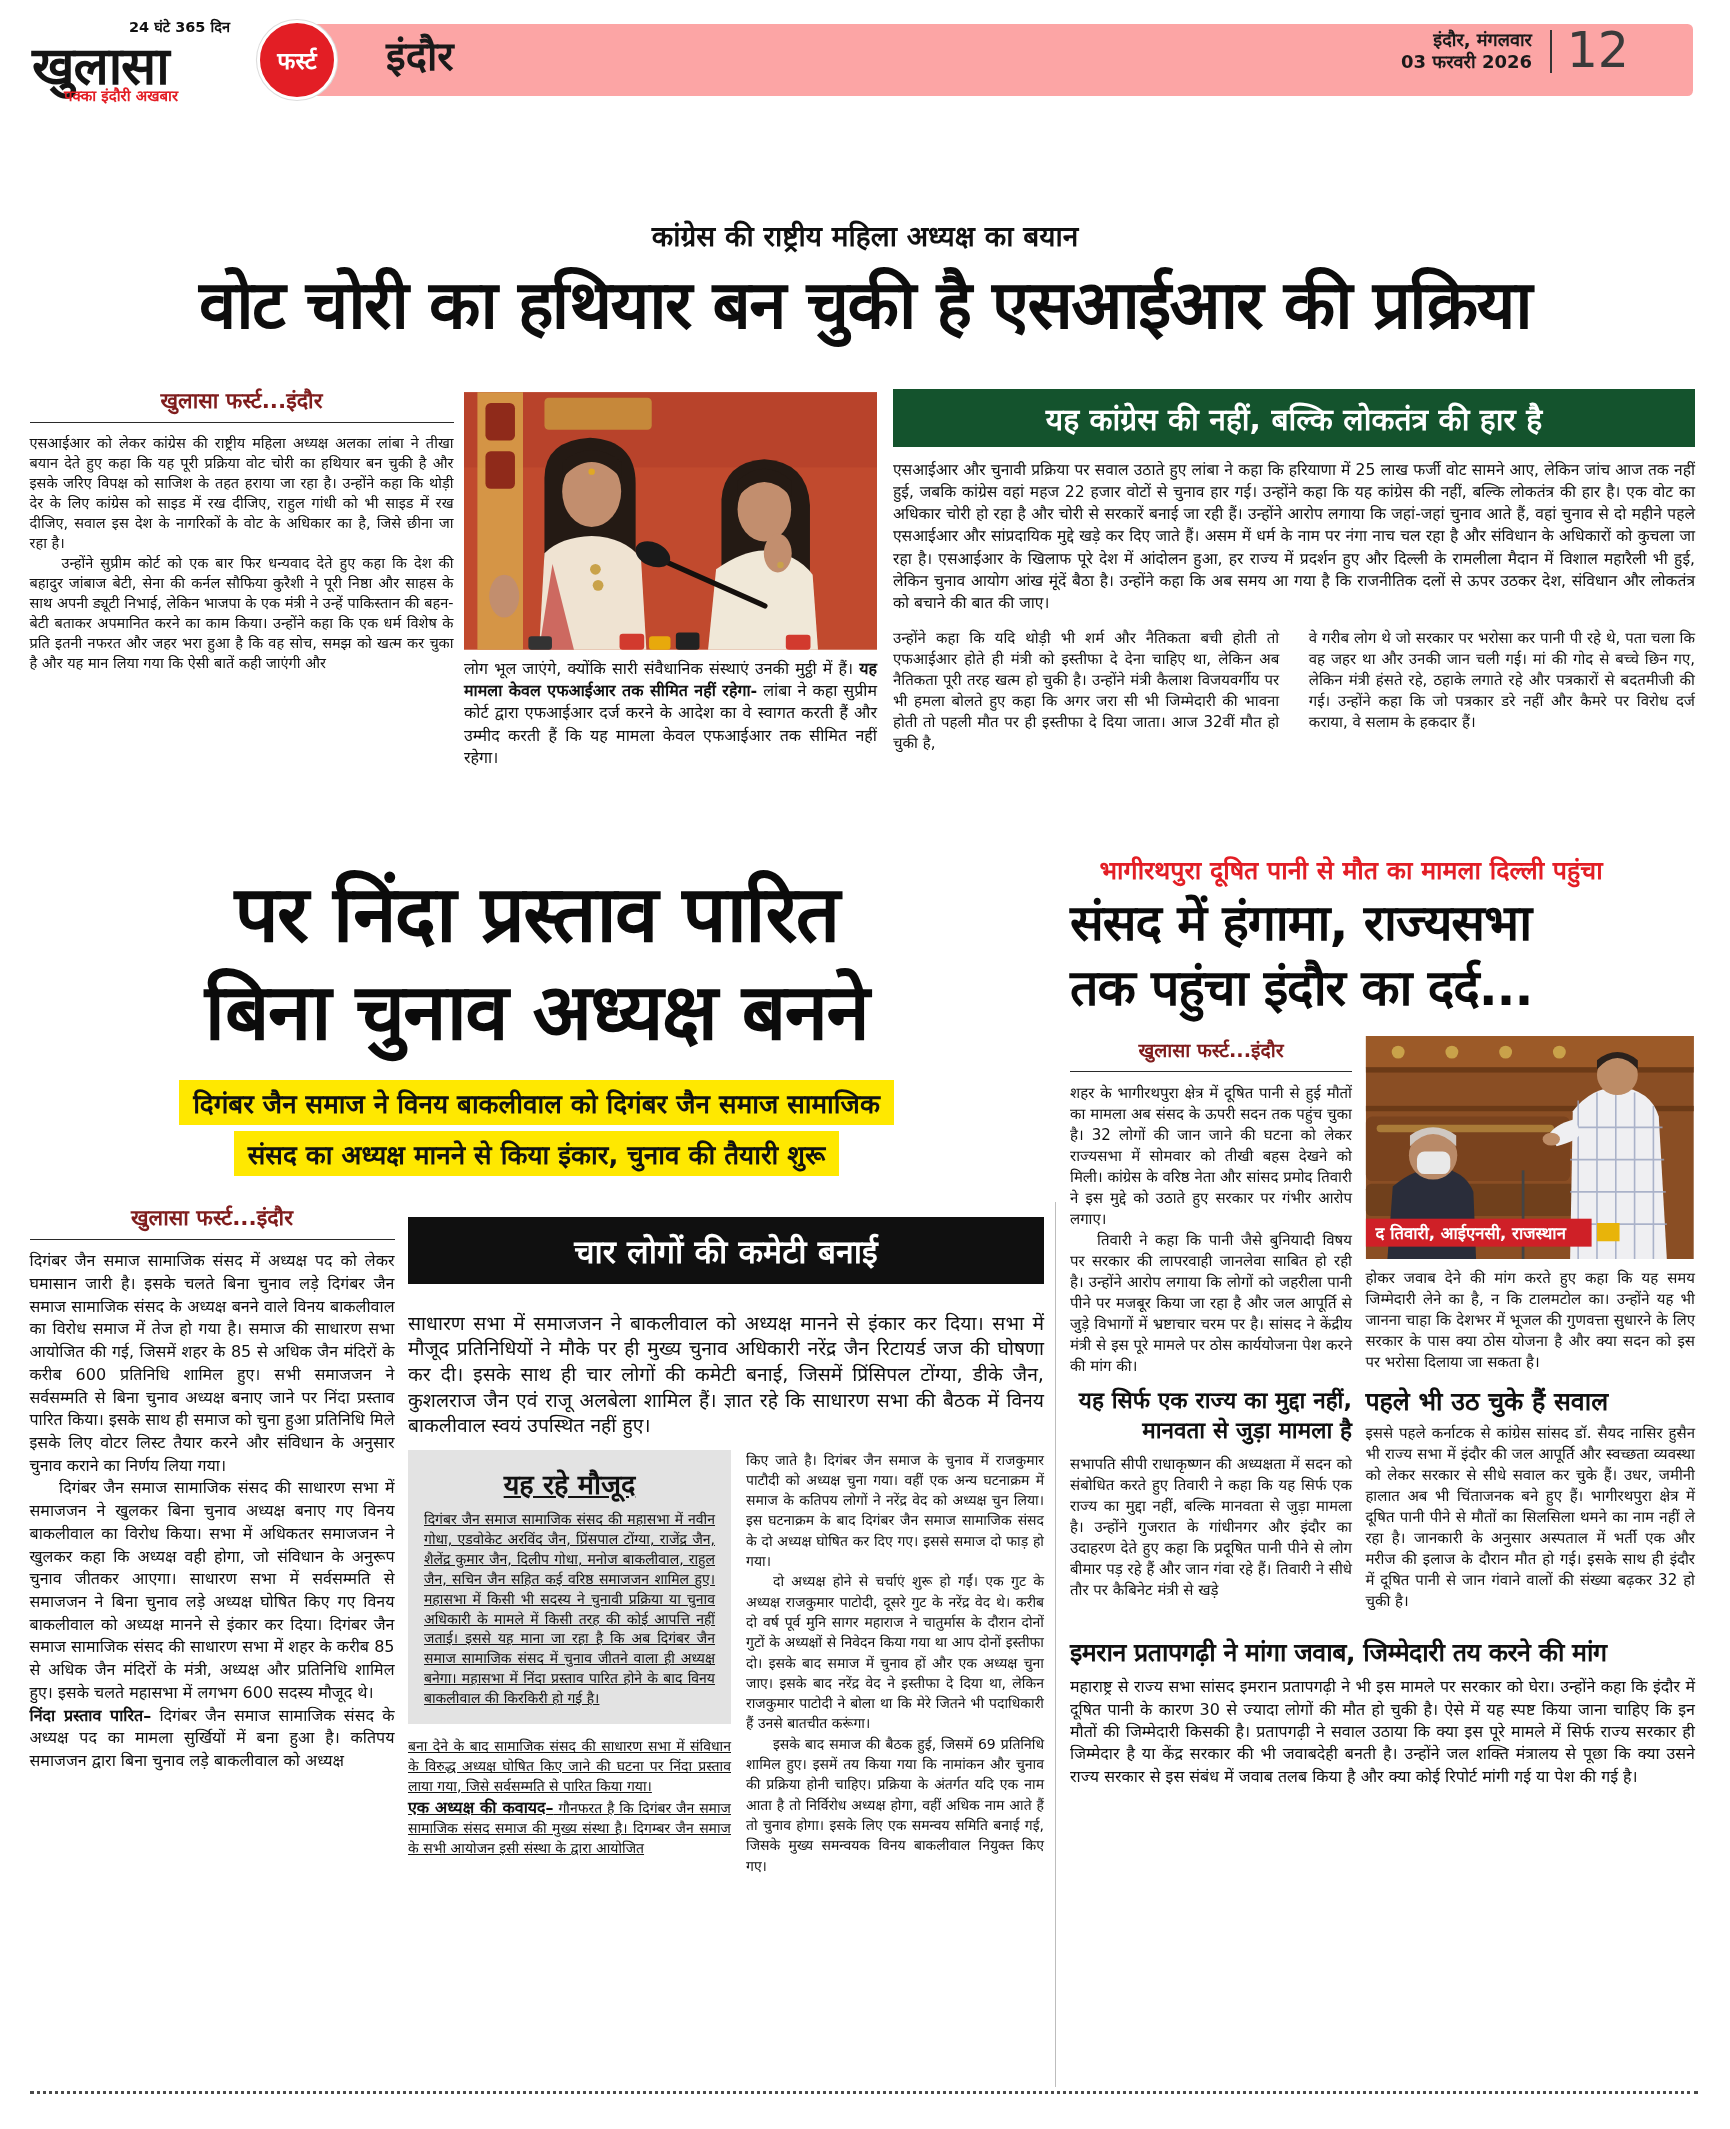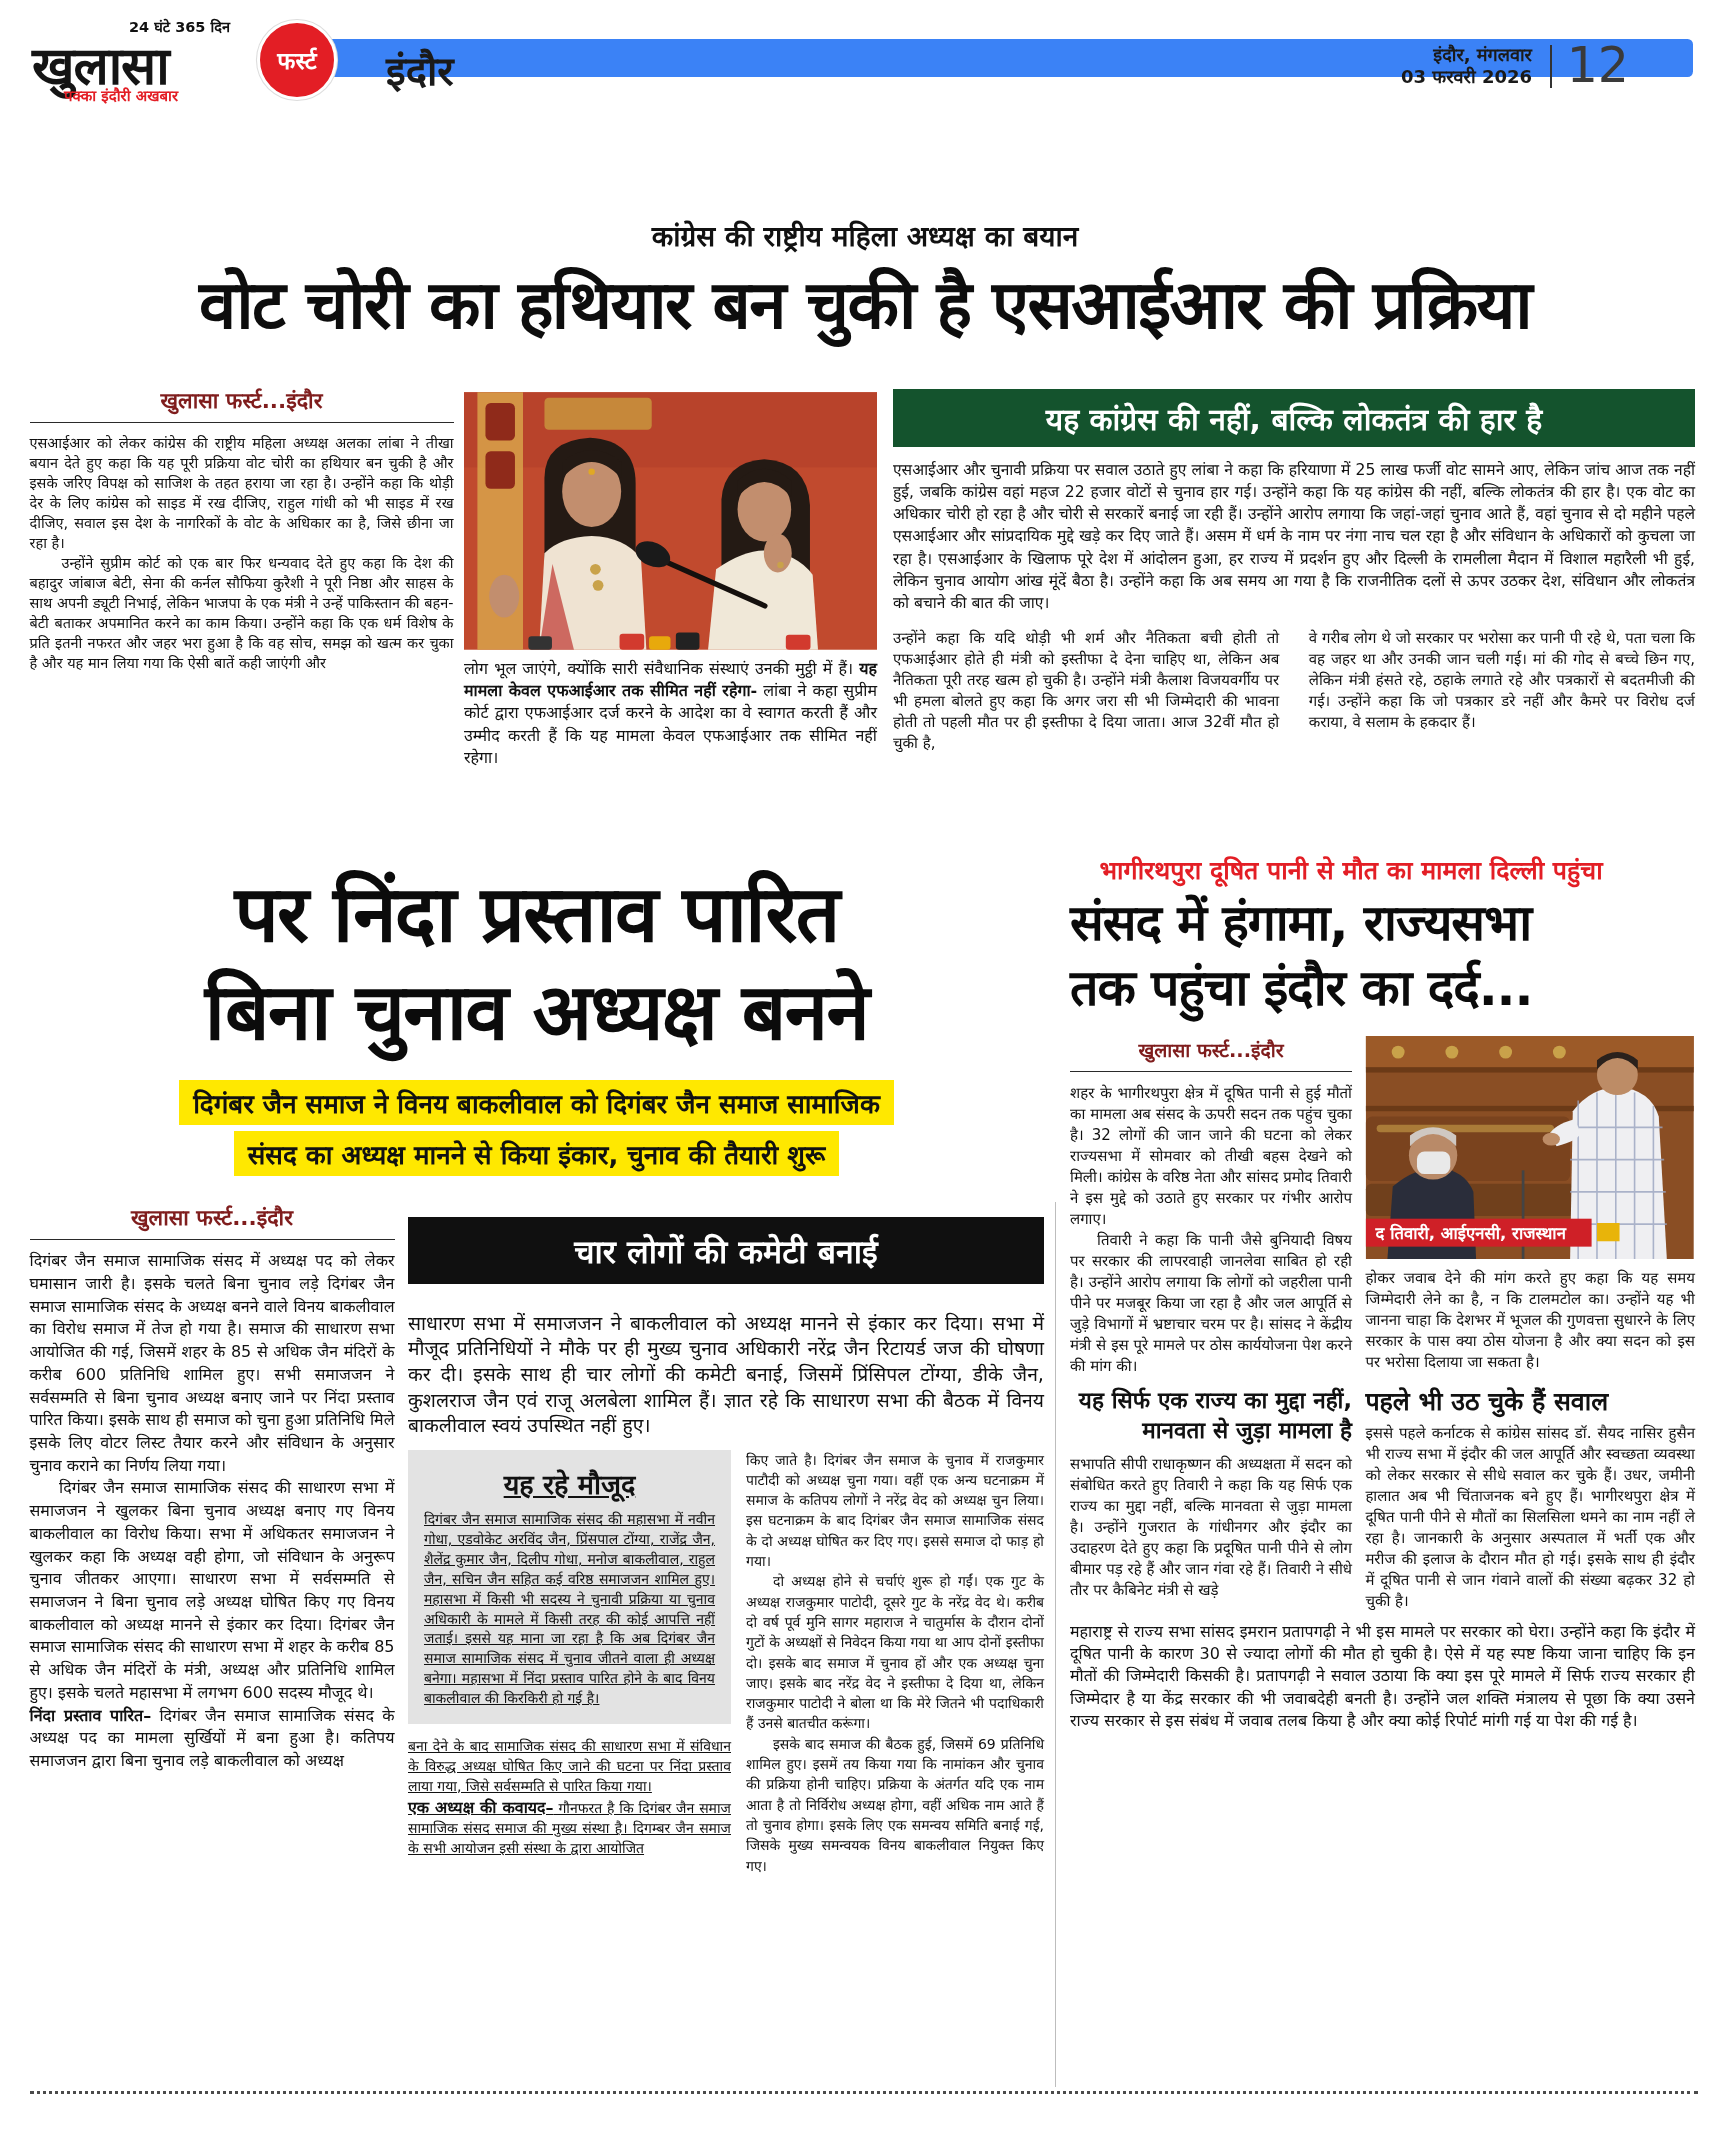--- a/index.html
+++ b/index.html
@@ -1,22 +1,22 @@
 <!DOCTYPE html>
 <html style="font-size:8.6px"><head>
 <meta charset="utf-8">
 <style>
   * { margin:0; padding:0; box-sizing:border-box; }
   html,body { background:#ffffff; }
   body { font-family:"DejaVu Sans", sans-serif; color:#111; }
   .page { position:relative; width:1730px; height:2129px; background:#fff; overflow:hidden; }
 
   
-  .header-band { position:absolute; left:306px; top:23.6px; width:1387px; height:38px;
-                 background:#3b82f6; border-radius:5.4px;margin-top:15px; }
+  .header-band { position:absolute; left:306px; top:23.6px; width:1387px; height:72px;
+                 background:#fca5a5; border-radius:5.4px; }
   .edition-title { position:absolute; left:80px; top:3.2px; font-size:40px; font-weight:800; color:#1a1a1a; }
   .date-block { position:absolute; right:161px; top:5.4px; text-align:right; font-weight:700;
                 font-size:18px; line-height:1.25; color:#1a1a1a; }
   .hdr-div { position:absolute; right:141px; top:6.4px; width:1.6px; height:43px; background:#333; }
   .page-number { position:absolute; right:64px; top:-2.1px; font-size:49px; font-weight:400; color:#3a3a3a; }
 
   .masthead { position:absolute; left:32px; top:16px; width:300px; height:80px; }
   .mh-tagline-top { position:absolute; left:97px; top:0; font-size:14.5px; font-weight:800; color:#111; }
   .mh-logo { position:absolute; left:0; top:11.8px; font-size:52px; font-weight:800; color:#141414; letter-spacing:-1.1px; }
   .mh-badge { position:absolute; left:225px; top:4.3px; width:80px; height:80px; background:#e31e25;
@@ -268,19 +268,20 @@
 
           <rect x="0" y="340" width="420" height="52" fill="#cf2027"></rect>
           <text x="18" y="377" font-size="31" font-weight="bold" fill="#ffffff">द तिवारी, आईएनसी, राजस्थान</text>
           <rect x="430" y="348" width="42" height="34" fill="#e8b40a"></rect>
         </svg>
         <p class="first">होकर जवाब देने की मांग करते हुए कहा कि यह समय जिम्मेदारी लेने का है, न कि टालमटोल का। उन्होंने यह भी जानना चाहा कि देशभर में भूजल की गुणवत्ता सुधारने के लिए सरकार के पास क्या ठोस योजना है और क्या सदन को इस पर भरोसा दिलाया जा सकता है।</p>
         <div class="s3-subB">पहले भी उठ चुके हैं सवाल</div>
         <p>इससे पहले कर्नाटक से कांग्रेस सांसद डॉ. सैयद नासिर हुसैन भी राज्य सभा में इंदौर की जल आपूर्ति और स्वच्छता व्यवस्था को लेकर सरकार से सीधे सवाल कर चुके हैं। उधर, जमीनी हालात अब भी चिंताजनक बने हुए हैं। भागीरथपुरा क्षेत्र में दूषित पानी पीने से मौतों का सिलसिला थमने का नाम नहीं ले रहा है। जानकारी के अनुसार अस्पताल में भर्ती एक और मरीज की इलाज के दौरान मौत हो गई। इसके साथ ही इंदौर में दूषित पानी से जान गंवाने वालों की संख्या बढ़कर 32 हो चुकी है।</p>
       </div>
     </div>
+    <div class="s3-bottom-head">इमरान प्रतापगढ़ी ने मांगा जवाब, जिम्मेदारी तय करने की मांग</div>
     <p class="s3-bottom-body">महाराष्ट्र से राज्य सभा सांसद इमरान प्रतापगढ़ी ने भी इस मामले पर सरकार को घेरा। उन्होंने कहा कि इंदौर में दूषित पानी के कारण 30 से ज्यादा लोगों की मौत हो चुकी है। ऐसे में यह स्पष्ट किया जाना चाहिए कि इन मौतों की जिम्मेदारी किसकी है। प्रतापगढ़ी ने सवाल उठाया कि क्या इस पूरे मामले में सिर्फ राज्य सरकार ही जिम्मेदार है या केंद्र सरकार की भी जवाबदेही बनती है। उन्होंने जल शक्ति मंत्रालय से पूछा कि क्या उसने राज्य सरकार से इस संबंध में जवाब तलब किया है और क्या कोई रिपोर्ट मांगी गई या पेश की गई है।</p>
   </div>
 
   <div class="dotted"></div>
 
 </div>
 
 
 </body></html>

